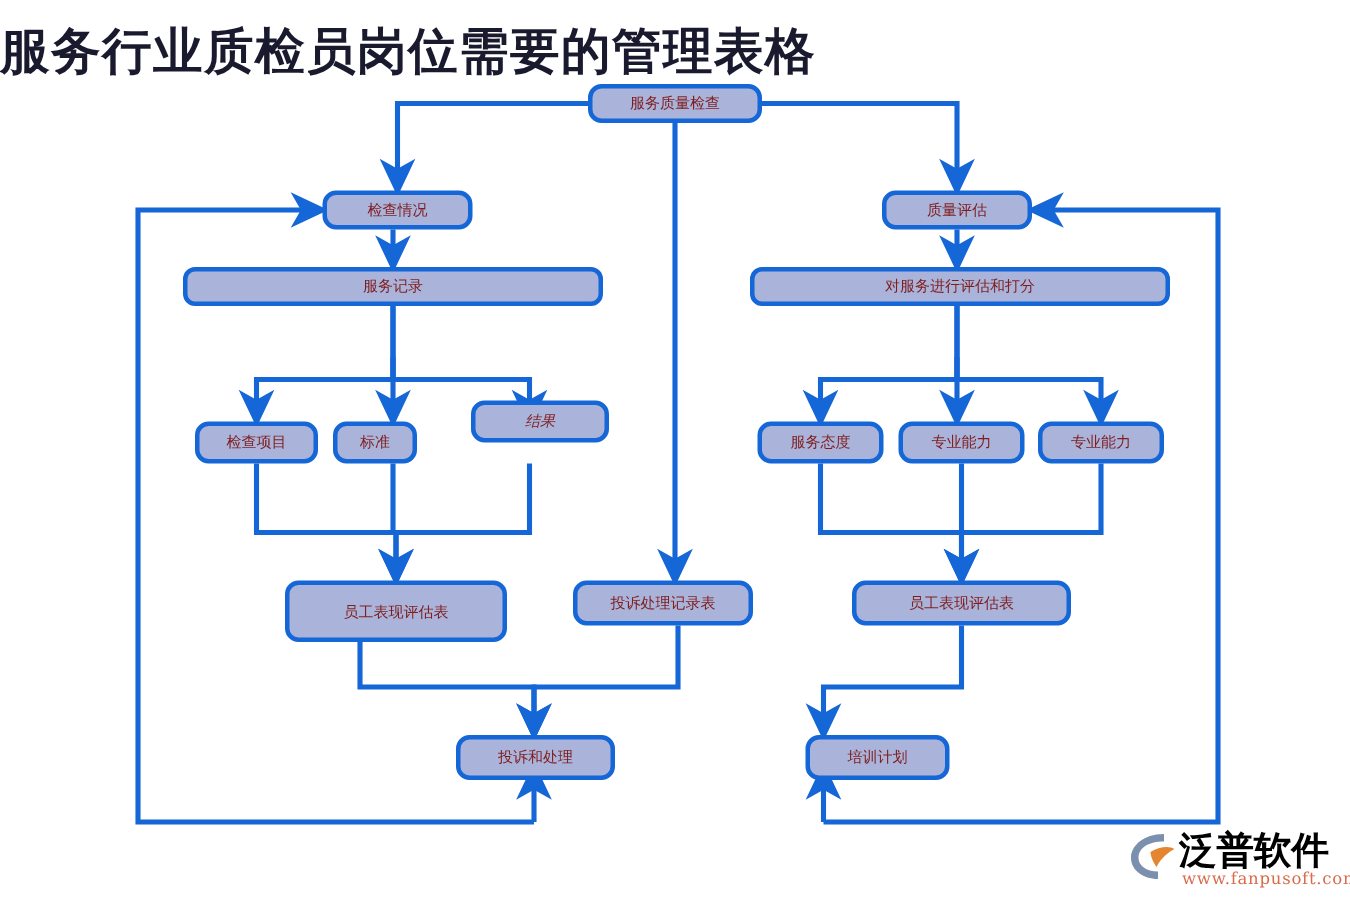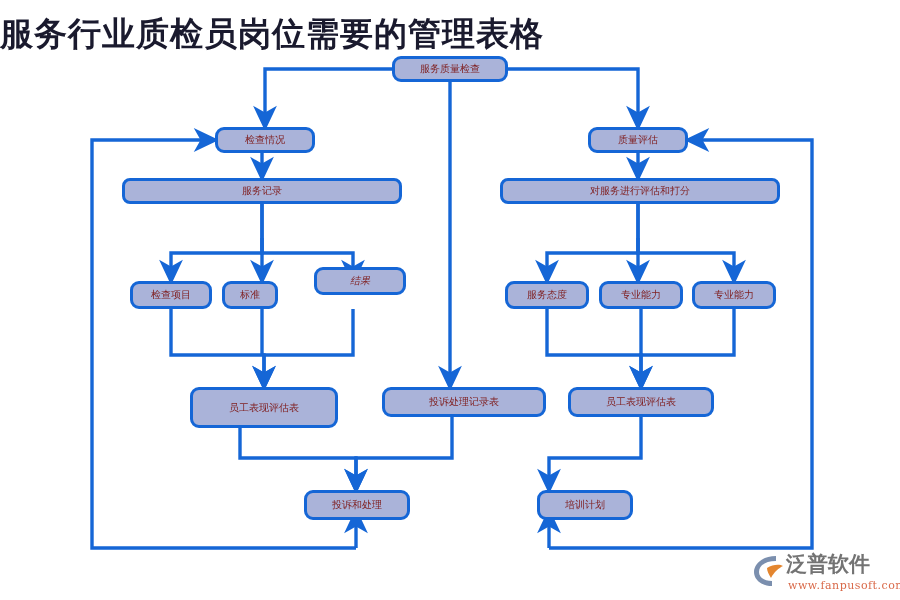--- a/index.html
+++ b/index.html
@@ -36,21 +36,21 @@
   .node.wide{border-radius:8px;}
 
   #logo{
     position:absolute;left:752px;top:552px;
     width:140px;height:44px;
     z-index:4;
   }
   #logo .mark{position:absolute;left:0;top:2px;}
   #logo .brand{
     position:absolute;left:34px;top:-2px;
-    font-size:21px;font-weight:bold;color:#737373;
+    font-size:25px;font-weight:bold;color:#000000;
     letter-spacing:0px;
     font-family:"DejaVu Sans","Liberation Sans",sans-serif;
   }
   #logo .url{
     position:absolute;left:36px;top:27px;
     font-size:11px;color:#d96a4a;letter-spacing:0.5px;
     font-family:"DejaVu Serif","Liberation Serif",serif;
   }
 </style>
 </head>
@@ -150,21 +150,21 @@
   </div>
 
   <div class="node" style="left:692px;top:281px;width:84px;height:28px;">
     <span>专业能力</span>
   </div>
 
   <div class="node" style="left:190px;top:387px;width:148px;height:41px;">
     <span>员工表现评估表</span>
   </div>
 
-  <div class="node" style="left:382px;top:387px;width:164px;height:30px;font-family:Liberation Mono, monospace;">
+  <div class="node" style="left:382px;top:387px;width:120px;height:30px;font-family:Liberation Mono, monospace;">
     <span>投诉处理记录表</span>
   </div>
 
   <div class="node" style="left:568px;top:387px;width:146px;height:30px;">
     <span>员工表现评估表</span>
   </div>
 
   <div class="node" style="left:304px;top:490px;width:106px;height:30px;">
     <span>投诉和处理</span>
   </div>

